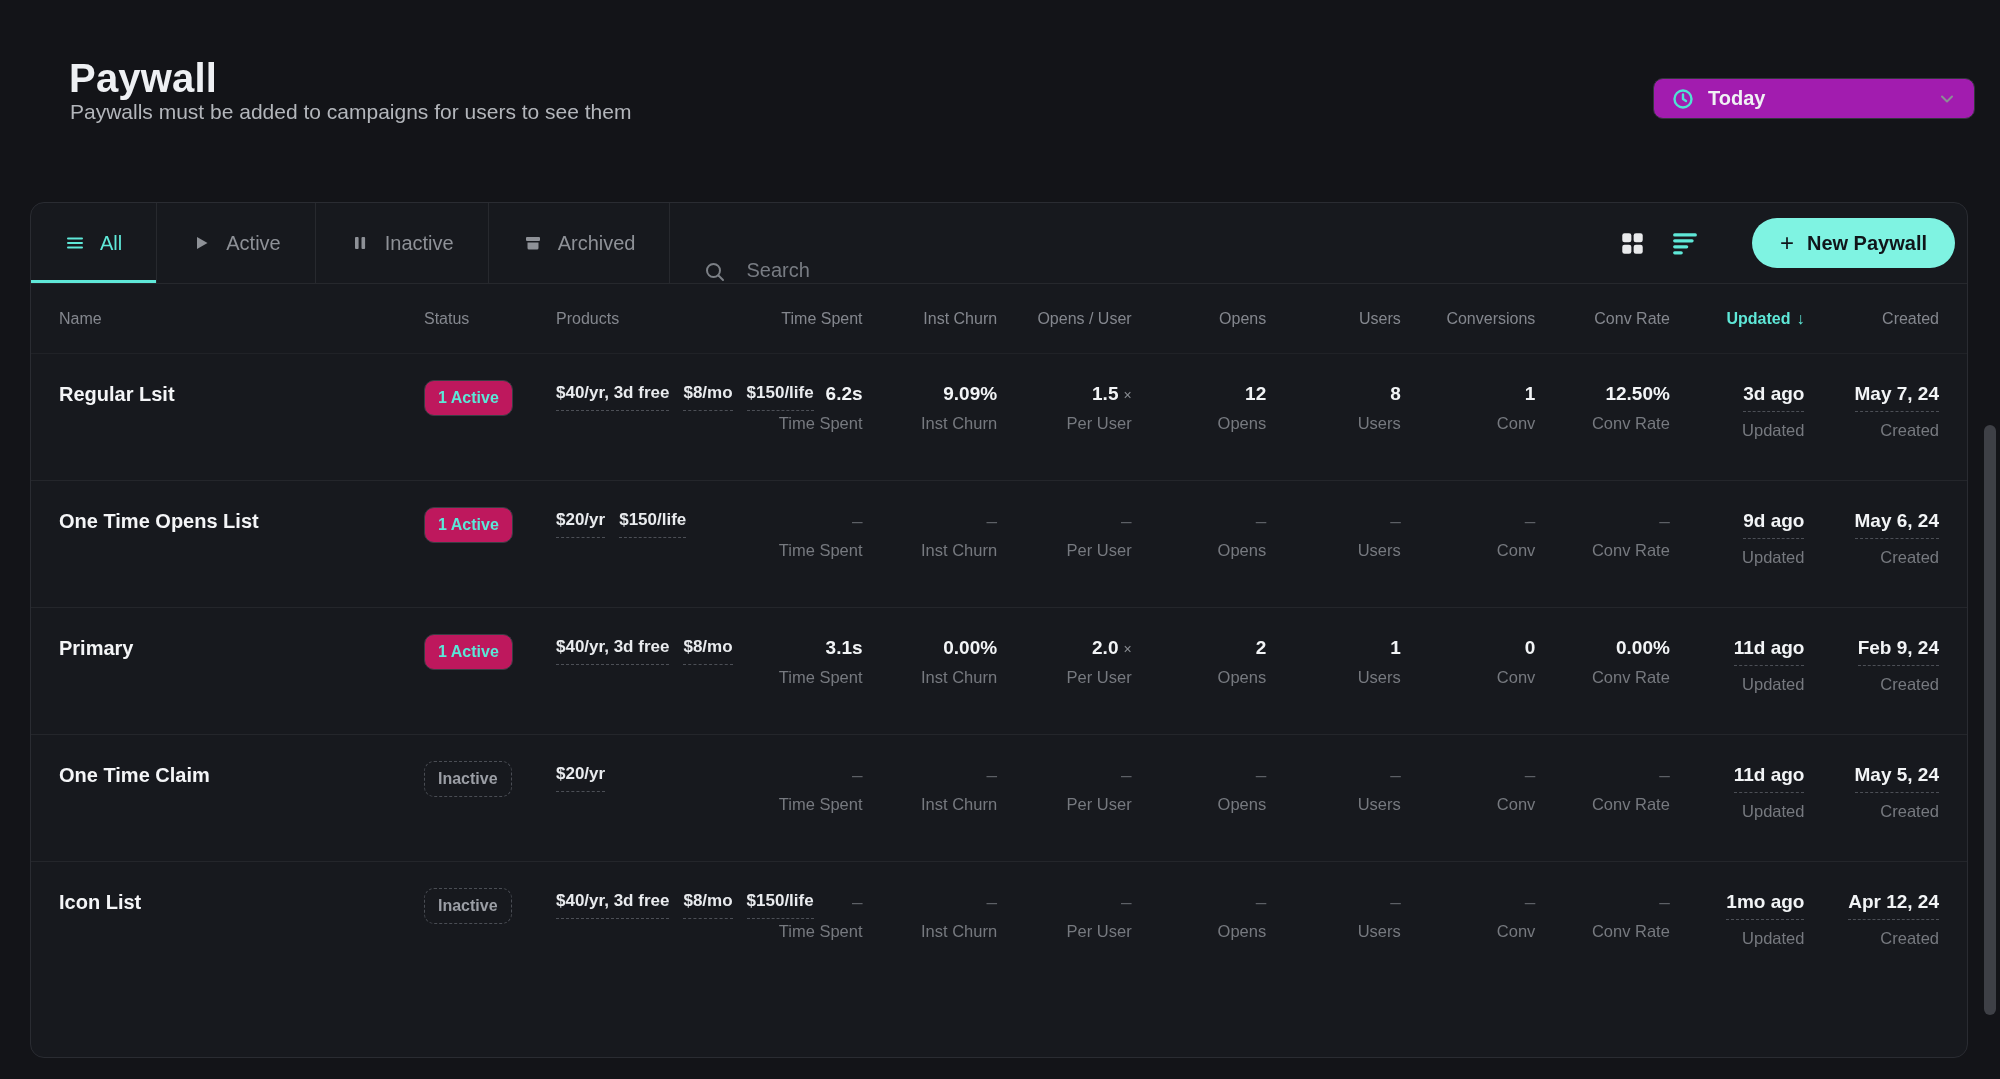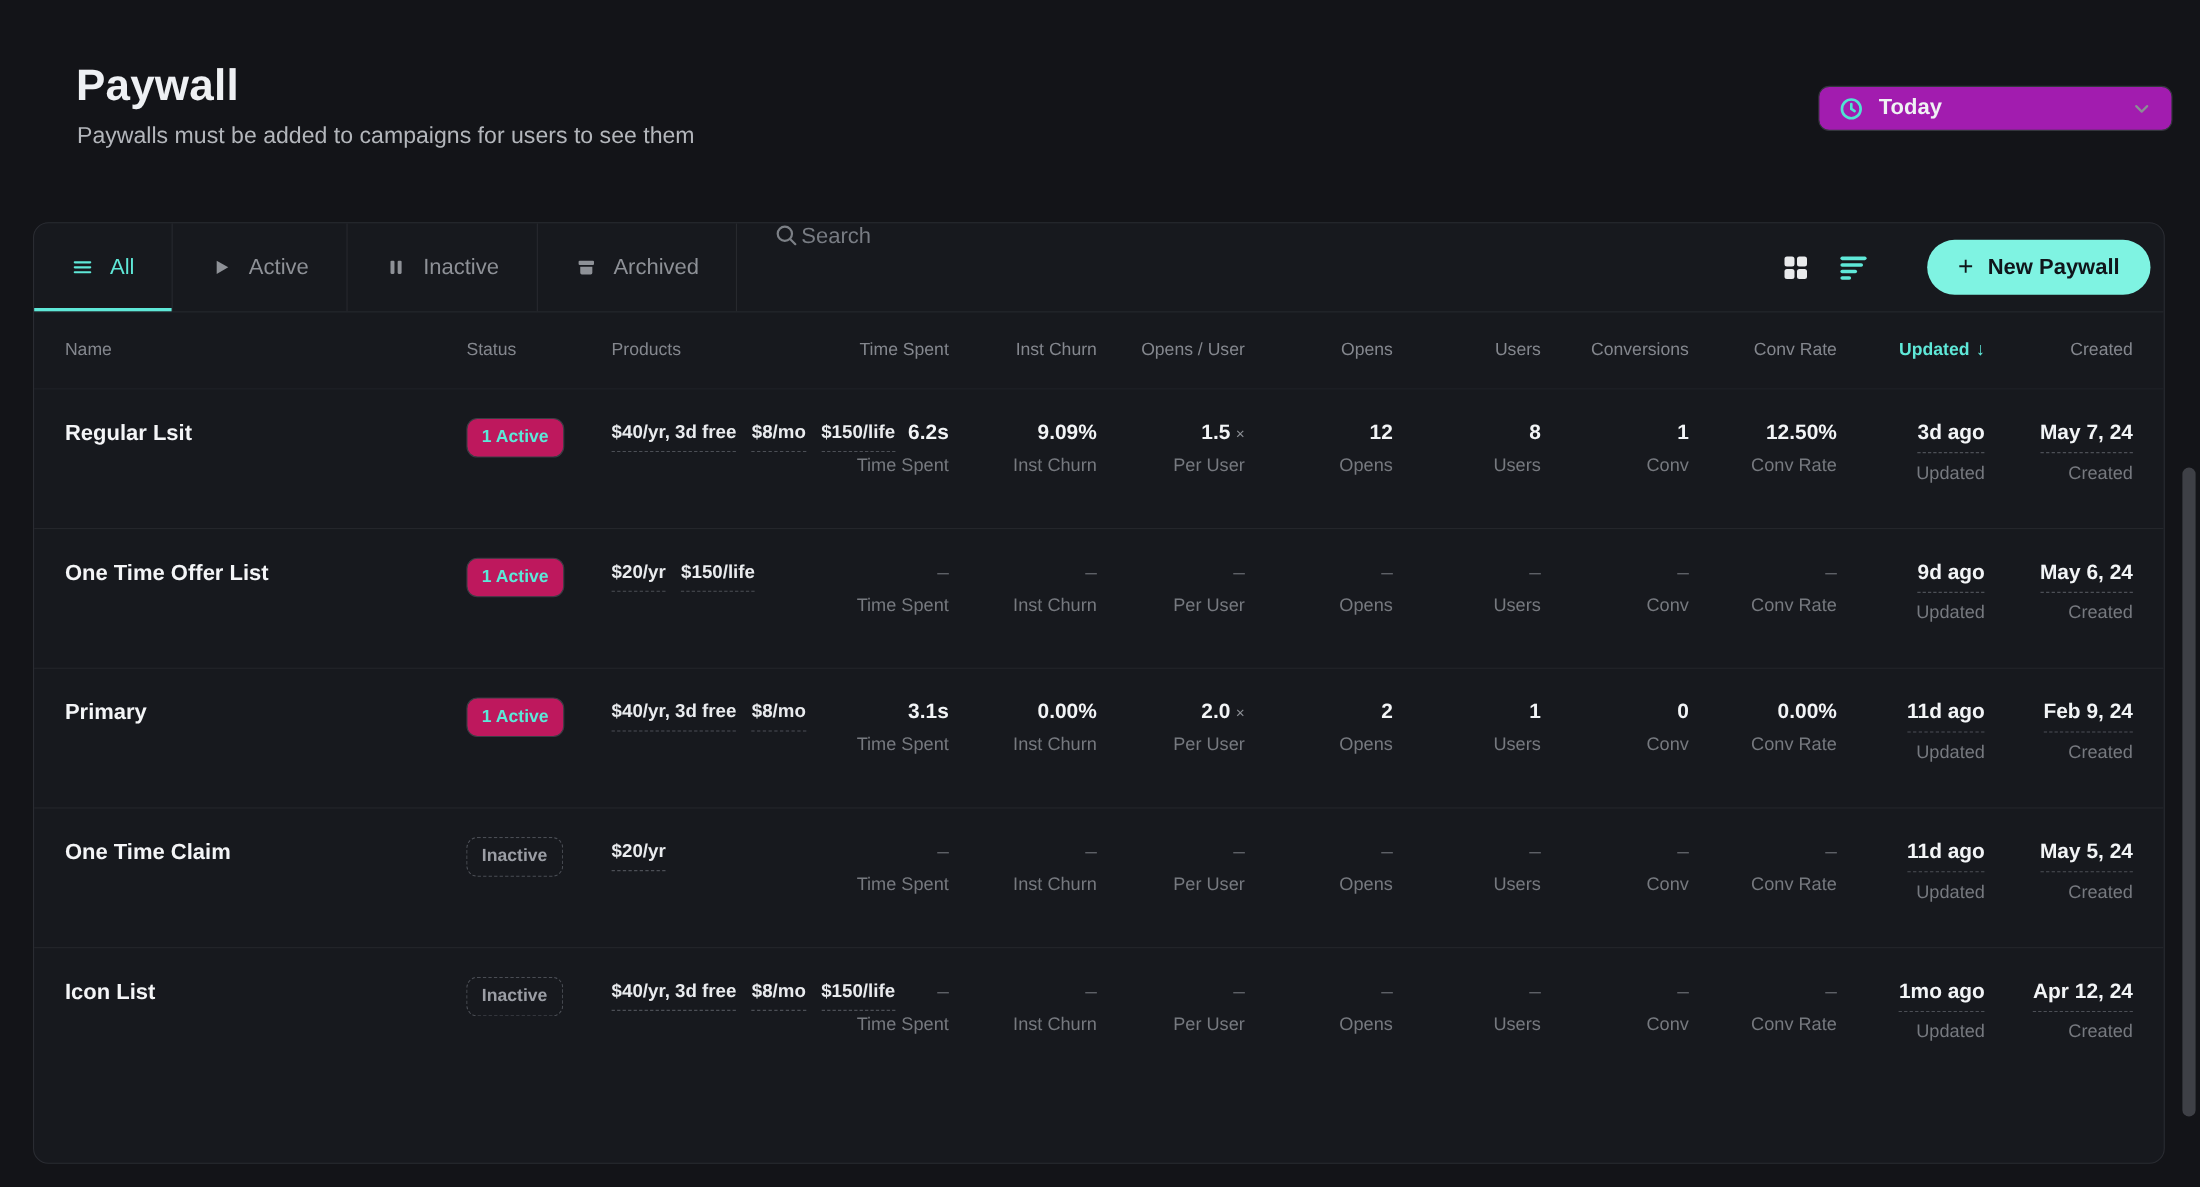--- a/index.html
+++ b/index.html
@@ -7,21 +7,21 @@
     position:relative; width:2000px; height:1079px; overflow:hidden;
     background:#131418; font-family:"Liberation Sans", sans-serif;
     -webkit-font-smoothing:antialiased;
   }
   
   .page-title {
     position:absolute; left:69px; top:56px;
     font-size:40px; font-weight:700; color:#eef0f3; letter-spacing:0.2px;
   }
   .page-subtitle {
-    position:absolute; left:70px; top:112px;
+    position:absolute; left:70px; top:100px;
     font-size:21px; font-weight:400; color:#b3b6bb;
   }
   .date-filter {
     position:absolute; top:78px; right:25px; width:322px; height:41px;
     box-sizing:border-box; display:flex; align-items:center; gap:14px;
     padding:0 18px; background:#a21caf; border:1px solid #33363c;
     border-radius:10px; cursor:pointer;
   }
   .date-filter .label { font-size:20px; font-weight:700; color:#f0f2f4; }
   .date-filter .chev { margin-left:auto; }
@@ -40,21 +40,21 @@
     padding:0 34px; border-right:1px solid #27292e; cursor:pointer;
     font-size:20px; color:#8e9197;
   }
   .tab.active { color:#5fe8d8;text-align:right; }
   .tab.active::after {
     content:""; position:absolute; left:0; right:0; bottom:0; height:3px;
     background:#5fe8d8;
   }
   .tab .tlabel { font-weight:400; }
   .tab.active .tlabel { font-weight:400; }
-  .searchbox { flex:1; display:flex; align-items:flex-start; padding:0 34px; }
+  .searchbox { flex:1; display:flex; align-items:flex-end; gap:18px; padding:0 34px; }
   .search-input {
     flex:1; background:transparent; border:none; outline:none;
     font-family:"Liberation Sans", sans-serif; font-size:20px; color:#d7d9dd;
   }
   .search-input::placeholder { color:#787c83; }
   .bar-right { display:flex; align-items:center; padding-right:12px; }
   .view-icon { cursor:pointer; display:block; }
   .view-grid { margin-right:27px; }
   .view-list { margin-right:54px; }
   .new-paywall-btn {
@@ -248,21 +248,21 @@
             <span class="mlabel">Updated</span>
           </div>
     <div class="metric">
             <span class="mvalue dotted"><span class="mnum">May 7, 24</span></span>
             <span class="mlabel">Created</span>
           </div>
   </div>
 
   <div class="trow">
     <div>
-      <span class="row-name">One Time Offer List</span>
+      <span class="row-name">One Time Opens List</span>
     </div>
     <div>
       <span class="badge active">1 Active</span>
     </div>
     <div class="products-cell">
             <span class="product">$20/yr</span>
             <span class="product">$150/life</span>
           </div>
     <div class="metric">
             <span class="mvalue"><span class="mnum empty">–</span></span>

